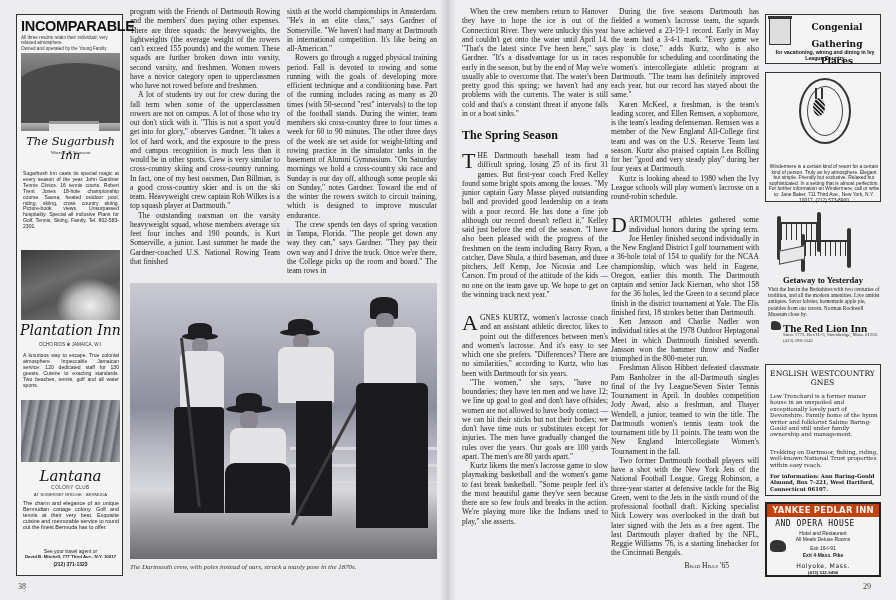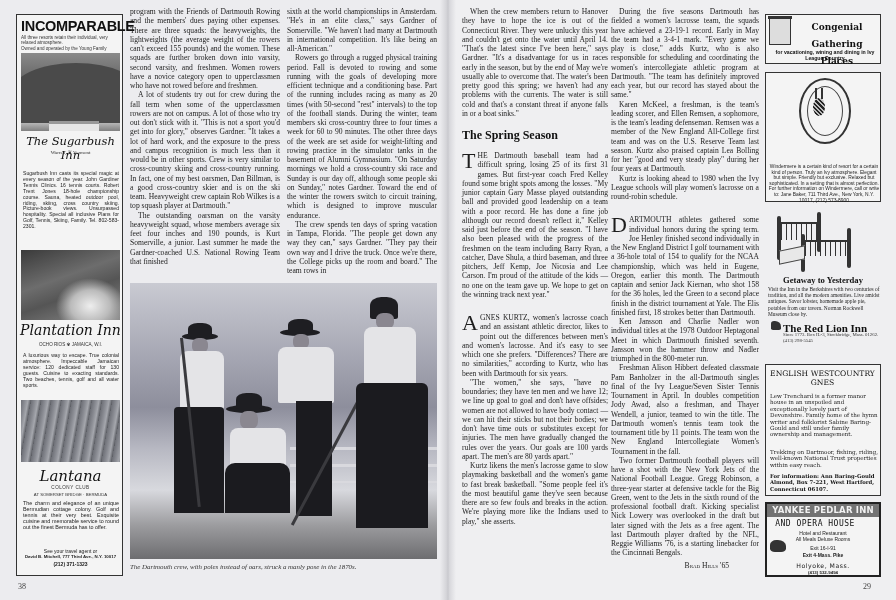--- a/index.html
+++ b/index.html
@@ -88,21 +88,21 @@
   .rl-name { position: absolute; left: 18px; top: 114px; font-family: "Liberation Serif", serif; font-weight: bold; font-size: 11px; color: #111; }
   .rl-lion { position: absolute; left: 6px; top: 113px; width: 10px; height: 9px; background: #333; border-radius: 30% 60% 20% 20%; }
   .rl-addr { position: absolute; left: 18px; top: 124px; width: 96px; font-family: "Liberation Serif", serif; font-size: 4.8px; line-height: 5.6px; color: #333; }
 
   #ad-westcountry { left: 765px; top: 364px; width: 116px; height: 132px; border-width: 1.5px; }
   .wc-title { position: absolute; left: 0; top: 4px; width: 113px; text-align: center; font-family: "DejaVu Serif", serif; font-size: 7.6px; line-height: 9px; color: #111; }
   .wc-body { position: absolute; left: 4px; width: 108px; font-family: "DejaVu Serif", serif; font-size: 5.6px; line-height: 6.4px; color: #222; }
   .wc-contact { position: absolute; left: 4px; top: 108px; width: 108px; font-family: "DejaVu Serif", serif; font-weight: bold; font-size: 5.3px; line-height: 6.3px; color: #111; }
 
   #ad-yankee { left: 765px; top: 502px; width: 116px; height: 75px; border: 2px solid #222; }
-  .yk-head { position: absolute; left: 0; top: 0; width: 112px; height: 13px; background: #737373; color: #f2f2f2; text-align: center; font-family: "DejaVu Sans", sans-serif; font-weight: bold; font-size: 8.5px; line-height: 13px; letter-spacing: 0.2px; }
+  .yk-head { position: absolute; left: 0; top: 0; width: 112px; height: 13px; background: #c2410c; color: #f2f2f2; text-align: center; font-family: "DejaVu Sans", sans-serif; font-weight: bold; font-size: 8.5px; line-height: 13px; letter-spacing: 0.2px; }
   .yk-opera { position: absolute; left: 0; top: 15px; width: 96px; text-align: center; font-family: "DejaVu Sans Mono", monospace; font-size: 8px; color: #111; letter-spacing: 0.5px; }
   .yk-line { position: absolute; left: 0; width: 112px; text-align: center; font-family: "Liberation Sans", sans-serif; font-size: 5px; line-height: 6px; color: #222; }
   .yk-city { position: absolute; left: 0; top: 58px; width: 112px; text-align: center; font-family: "DejaVu Sans", sans-serif; font-size: 6.2px; color: #222; letter-spacing: 0.5px; }
   .yk-horse { position: absolute; left: 3px; top: 36px; width: 16px; height: 12px; background: #333; border-radius: 40% 50% 30% 30%; }
 </style>
 </head>
 <body>
 
 <div class="page" id="page-left"></div>
 <div class="page" id="page-right"></div>

